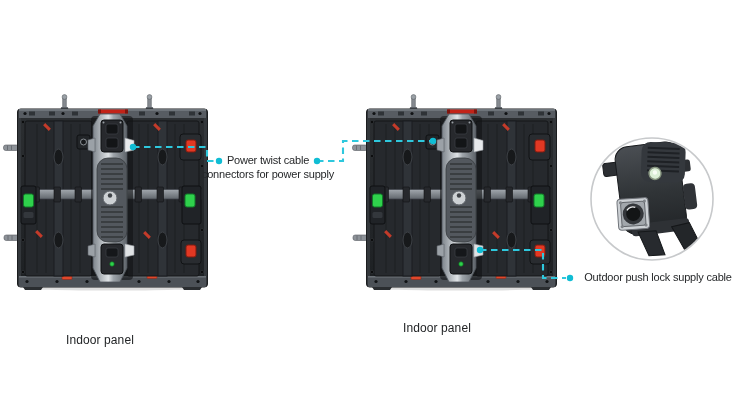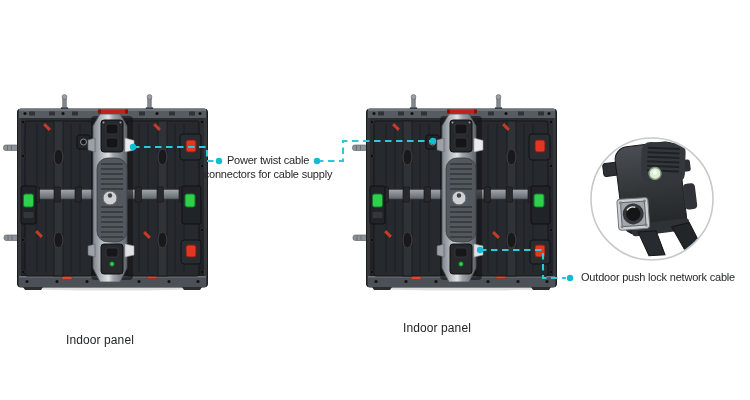--- a/index.html
+++ b/index.html
@@ -491,22 +491,22 @@
       <circle cx="219" cy="161" r="3.2" fill="#10bdd4"></circle>
       <circle cx="317" cy="161" r="3.2" fill="#10bdd4"></circle>
       <circle cx="433" cy="141" r="3.2" fill="#10bdd4"></circle>
       <circle cx="480" cy="250" r="3.2" fill="#10bdd4"></circle>
       <circle cx="570" cy="278" r="3.2" fill="#10bdd4"></circle>
     </g>
   </svg>
 
   <div class="annotation" id="annotation-power">
     <span>Power twist cable</span>
-    <span>connectors for cable supply</span>
+    <span>connectors for power supply</span>
   </div>
   <div class="annotation" id="annotation-data">
-    <span>Outdoor push lock network cable</span>
+    <span>Outdoor push lock supply cable</span>
   </div>
 
   <div class="panel-label" id="label-indoor">Indoor panel</div>
   <div class="panel-label" id="label-outdoor">Indoor panel</div>
 
 </div>
 
 </body></html>

